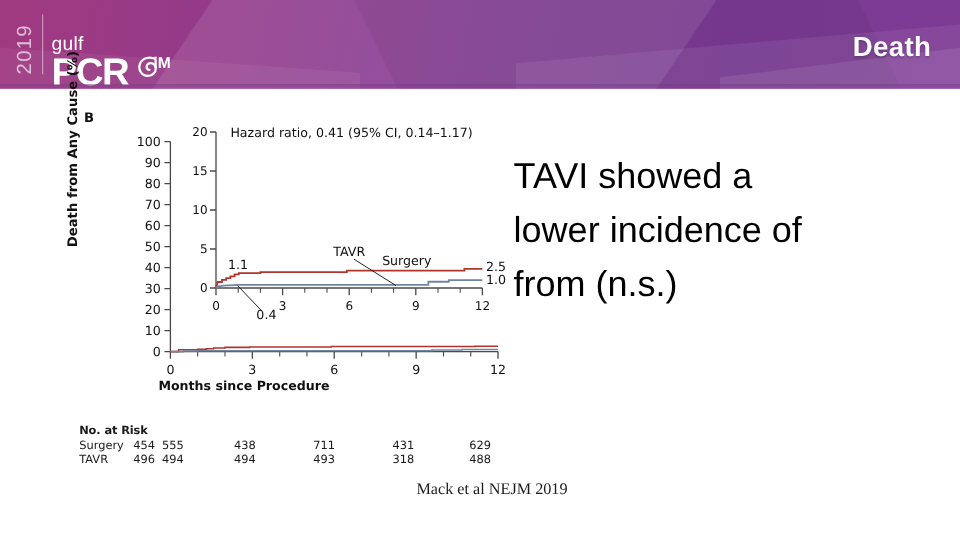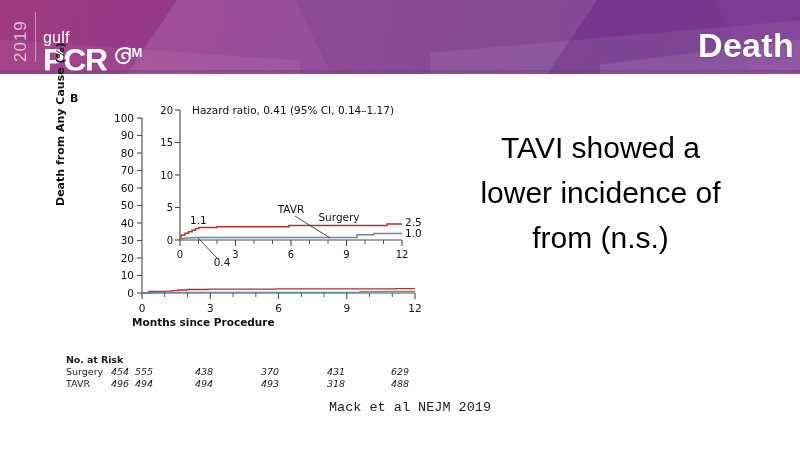--- a/index.html
+++ b/index.html
@@ -47,22 +47,22 @@
   .logo-words{display:flex;flex-direction:column;justify-content:flex-start;padding-top:2px;margin-top:20px;}
   .logo-gulf{color:#fff;font-size:16px;line-height:15px;font-weight:400;letter-spacing:.2px;}
   .logo-row{display:flex;align-items:flex-start;}
   .logo-pcr{color:#fff;font-size:32px;line-height:30px;font-weight:bold;letter-spacing:-1.2px;}
   .logo-mark{position:relative;margin-left:5px;margin-bottom:1px;width:22px;height:22px;}
   .logo-mark svg{display:block;}
   .logo-im{color:#fff;font-size:13px;font-weight:bold;margin-left:-6px;margin-bottom:1px;letter-spacing:-.2px;}
 
   
   .slide-title{
-    position:absolute;right:6px;top:26px;color:#ffffff;
-    font-size:34px;font-weight:bold;letter-spacing:.3px;
+    position:absolute;right:24px;top:26px;color:#ffffff;
+    font-size:23px;font-weight:bold;letter-spacing:.3px;
     text-shadow:0 1px 2px rgba(0,0,0,.18);
     text-align:right;
   }
 
   
   .figure{position:absolute;left:62px;top:88px;width:375px;height:300px;}
   .panel-letter{position:absolute;left:8px;top:4px;font-size:11px;font-weight:bold;color:#111;
     font-family:"DejaVu Sans",sans-serif;}
   .ylabel{
     position:absolute;left:-8px;top:118px;transform:rotate(-90deg);transform-origin:left top;
@@ -77,33 +77,32 @@
   .fig-svg{position:absolute;left:0;top:0;}
 
   
   .risk{
     position:absolute;left:66px;top:354px;font-size:9.5px;color:#1a1a1a;
     font-family:"DejaVu Sans",sans-serif;
   }
   .risk-title{font-weight:bold;font-size:9.5px;margin-bottom:1px;letter-spacing:-.1px;}
   .risk-row{display:flex;align-items:baseline;line-height:12px;white-space:nowrap;}
   .risk-name{width:45px;flex:0 0 45px;}
-  .risk-v{display:inline-block;text-align:left;font-style:italic;}
+  .risk-v{display:inline-block;text-align:left;}
 
   
   .callout{
     position:absolute;left:428px;top:125px;width:345px;
     font-size:30px;line-height:45px;color:#000;
     font-family:"Liberation Sans",sans-serif;
-    text-align:center;
   }
   .credit{
     position:absolute;left:0;top:400px;width:800px;text-align:center;
     font-size:13.5px;color:#1d1d1d;
-    font-family:Liberation Mono, monospace;
+    font-family:Liberation Serif, serif;
   }
   .credit span{margin-left:20px;}
 </style>
 </head>
 <body>
 
 <div class="slide">
 
   <div class="header">
     <div class="facet f1"></div>
@@ -261,21 +260,21 @@
   </div>
 
   <div class="risk">
     <div class="risk-title">No. at Risk</div>
 
     <div class="risk-row">
       <span class="risk-name">Surgery</span>
       <span class="risk-v" style="width:24px">454</span>
       <span class="risk-v" style="width:60px">555</span>
       <span class="risk-v" style="width:66px">438</span>
-      <span class="risk-v" style="width:66px">370</span>
+      <span class="risk-v" style="width:66px">711</span>
       <span class="risk-v" style="width:64px">431</span>
       <span class="risk-v">629</span>
     </div>
 
     <div class="risk-row">
       <span class="risk-name">TAVR</span>
       <span class="risk-v" style="width:24px">496</span>
       <span class="risk-v" style="width:60px">494</span>
       <span class="risk-v" style="width:66px">494</span>
       <span class="risk-v" style="width:66px">493</span>

